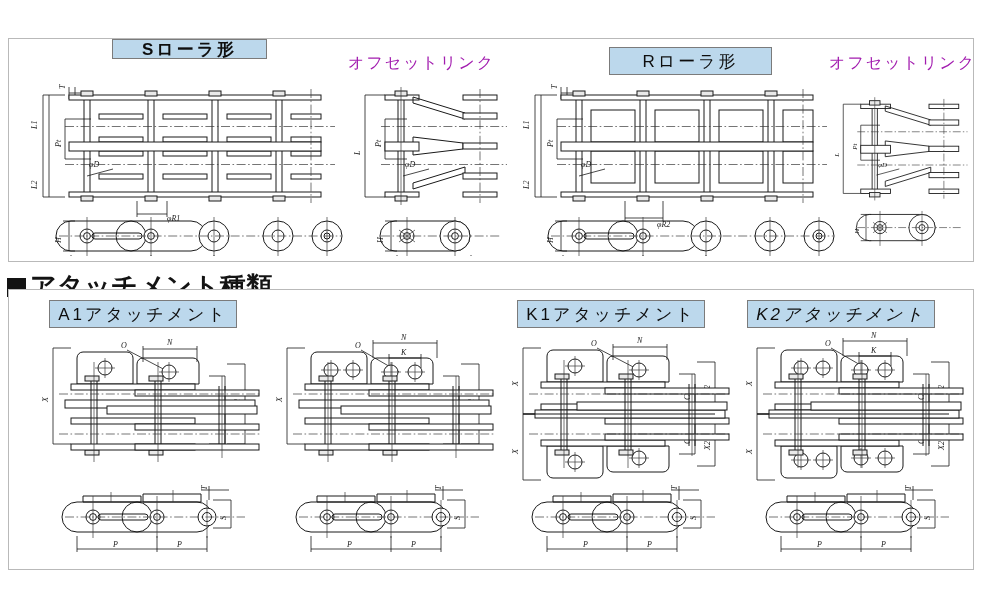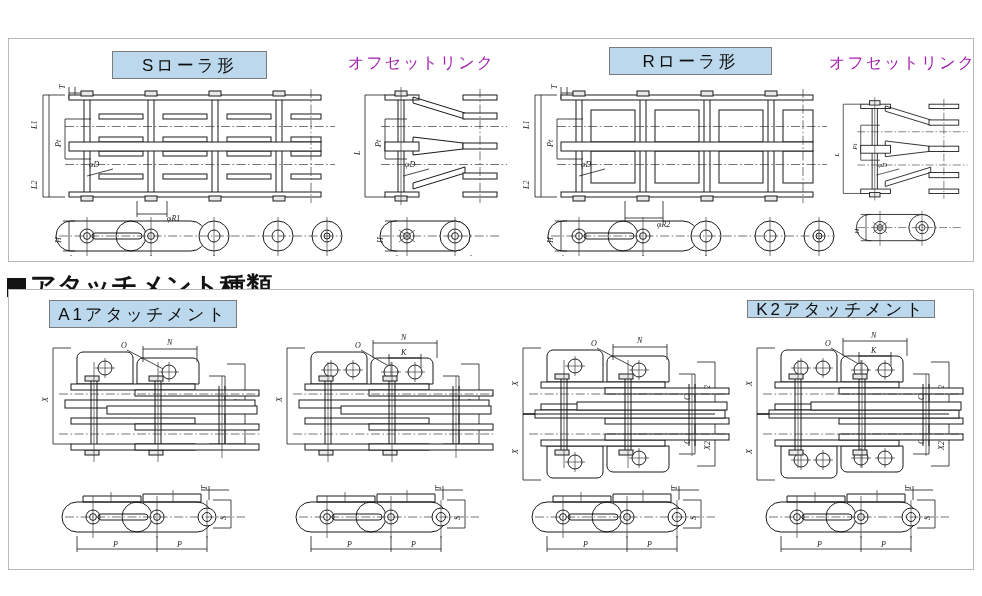--- a/index.html
+++ b/index.html
@@ -60,21 +60,21 @@
            font-style:italic;font-size:8px;fill:#1a1a1a;}
 </style>
 </head>
 <body>
 
 <div class="page">
 
 
   <div class="panel" id="panel-body">
 
-    <div class="cap-box" style="left:103px;top:12px;width:155px;height:28px;">
+    <div class="cap-box" style="left:103px;top:0;width:155px;height:20px;font-weight:bold;">
       <span>Sローラ形</span>
     </div>
     <div class="cap-plain" style="left:339px;top:14px;">
       <span>オフセットリンク</span>
     </div>
     <div class="cap-box" style="left:600px;top:8px;width:163px;height:28px;">
       <span>Rローラ形</span>
     </div>
     <div class="cap-plain" style="left:820px;top:14px;">
       <span>オフセットリンク</span>
@@ -358,21 +358,24 @@
 
   <div class="section-head" id="head-attach">
     <span class="sq"></span><span>アタッチメント種類</span>
   </div>
 
   <div class="panel" id="panel-attach">
 
     <div class="cap-box" style="left:40px;top:10px;width:188px;height:28px;">
       <span>A1アタッチメント</span>
     </div>
-    <div class="cap-box" style="left:738px;top:10px;width:188px;height:18px;">
+    <div class="cap-box" style="left:508px;top:10px;width:188px;height:28px;">
+      <span>K1アタッチメント</span>
+    </div>
+    <div class="cap-box" style="left:738px;top:10px;width:188px;height:28px;font-style:italic;">
       <span>K2アタッチメント</span>
     </div>
 
     <div class="dwg" style="left:22px;top:42px;">
       <svg width="232" height="230" viewBox="0 0 232 230">
 
         <path class="dim" d="M22 16 L40 16 M22 16 L22 112 M22 112 L40 112"></path>
         <text x="17" y="70" transform="rotate(-90 17 70)">X</text>
 
         <path class="dim" d="M196 32 L214 32 M214 32 L214 112 M196 112 L214 112"></path>

